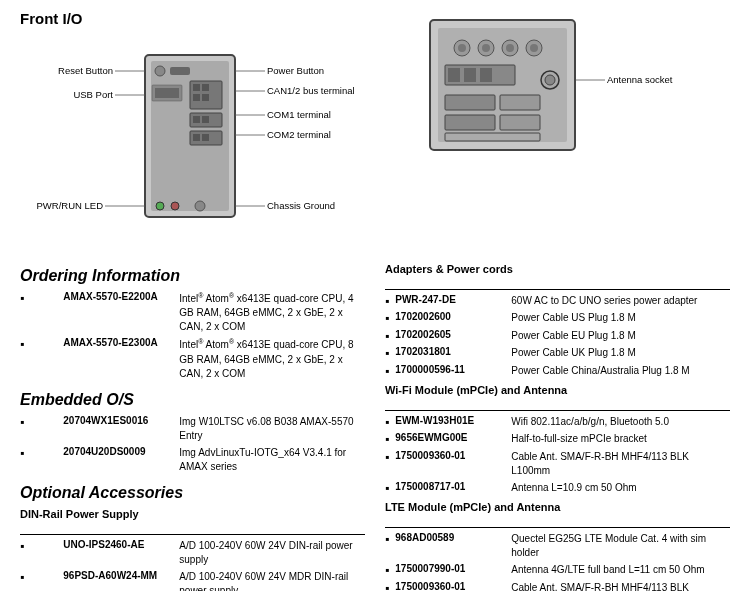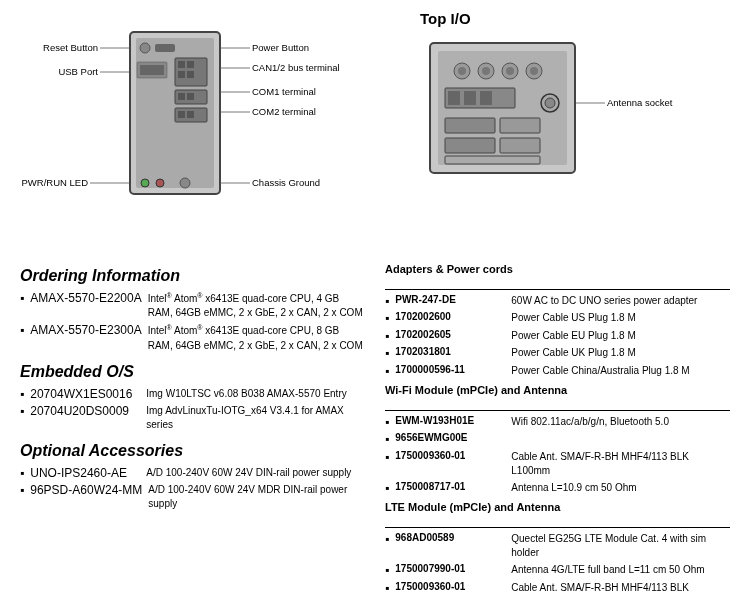--- a/index.html
+++ b/index.html
@@ -83,24 +83,25 @@
       font-size: 10px;
     }
 
     .bullet {
       flex-shrink: 0;
       font-size: 12px;
       line-height: 1.2;
     }
 
     .item-code {
-      font-weight: normal;
+      font-weight: bold;
       flex-shrink: 0;
       min-width: 110px;
-      font-size: 12px;
+      font-size: 10px;
+      margin-left: 33px;
     }
 
     .item-desc {
       color: #000;
       font-size: 10px;
       line-height: 1.4;
     }
 
     .item-desc sup {
       font-size: 7px;
@@ -156,21 +157,22 @@
     }
   </style>
 </head>
 <body>
 
 <div class="main-content">
 
   <div class="io-sections">
 
     <div class="front-io">
-      <div style="position:relative; height:210px;">
+      <div class="section-title-io">Front I/O</div>
+      <div style="position:relative; height:210px;text-align:center;">
         <svg width="360" height="210">
 
           <rect x="110" y="22" width="90" height="162" rx="4" ry="4" fill="#c8c8c8" stroke="#444" stroke-width="2"></rect>
           <rect x="116" y="28" width="78" height="150" rx="2" ry="2" fill="#aaa"></rect>
 
           <circle cx="125" cy="38" r="5" fill="#888" stroke="#555" stroke-width="1"></circle>
           <rect x="135" y="34" width="20" height="8" rx="2" fill="#666"></rect>
 
           <rect x="117" y="52" width="30" height="16" rx="1" fill="#888" stroke="#555" stroke-width="0.5"></rect>
           <rect x="120" y="55" width="24" height="10" rx="0" fill="#666"></rect>
@@ -215,21 +217,20 @@
           <line x1="200" y1="102" x2="230" y2="102" stroke="#555" stroke-width="0.8"></line>
           <text x="232" y="105" font-size="9.5" text-anchor="start" fill="#000">COM2 terminal</text>
 
           <line x1="200" y1="173" x2="230" y2="173" stroke="#555" stroke-width="0.8"></line>
           <text x="232" y="176" font-size="9.5" text-anchor="start" fill="#000">Chassis Ground</text>
         </svg>
       </div>
     </div>
 
     <div class="top-io">
-      <div class="section-title-io">Top I/O</div>
       <div style="position:relative; height:210px;text-align:right;">
         <svg width="310" height="180">
 
           <rect x="10" y="10" width="145" height="130" rx="4" ry="4" fill="#c8c8c8" stroke="#444" stroke-width="2"></rect>
           <rect x="18" y="18" width="129" height="114" rx="2" ry="2" fill="#b0b0b0"></rect>
 
           <circle cx="42" cy="38" r="8" fill="#999" stroke="#555" stroke-width="1"></circle>
           <circle cx="42" cy="38" r="4" fill="#777"></circle>
           <circle cx="66" cy="38" r="8" fill="#999" stroke="#555" stroke-width="1"></circle>
           <circle cx="66" cy="38" r="4" fill="#777"></circle>
@@ -285,20 +286,21 @@
           <span class="item-desc">Img W10LTSC v6.08 B038 AMAX-5570 Entry</span>
         </div>
         <div class="item-row">
           <span class="bullet">▪</span>
           <span class="item-code">20704U20DS0009</span>
           <span class="item-desc">Img AdvLinuxTu-IOTG_x64 V3.4.1 for AMAX series</span>
         </div>
       </div>
 
       <div class="section-header">Optional Accessories</div>
+      <div class="subsection-header">DIN-Rail Power Supply</div>
       <div>
         <div class="item-row">
           <span class="bullet">▪</span>
           <span class="item-code">UNO-IPS2460-AE</span>
           <span class="item-desc">A/D 100-240V 60W 24V DIN-rail power supply</span>
         </div>
         <div class="item-row">
           <span class="bullet">▪</span>
           <span class="item-code">96PSD-A60W24-MM</span>
           <span class="item-desc">A/D 100-240V 60W 24V MDR DIN-rail power supply</span>
@@ -340,20 +342,21 @@
       <div class="subsection-header">Wi-Fi Module (mPCIe) and Antenna</div>
       <div>
         <div class="prod-row">
           <span class="bullet">▪</span>
           <span class="prod-code">EWM-W193H01E</span>
           <span class="prod-desc">Wifi 802.11ac/a/b/g/n, Bluetooth 5.0</span>
         </div>
         <div class="prod-row">
           <span class="bullet">▪</span>
           <span class="prod-code">9656EWMG00E</span>
+          <span class="prod-desc">Half-to-full-size mPCIe bracket</span>
         </div>
         <div class="prod-row">
           <span class="bullet">▪</span>
           <span class="prod-code">1750009360-01</span>
           <span class="prod-desc">Cable Ant. SMA/F-R-BH MHF4/113 BLK L100mm</span>
         </div>
         <div class="prod-row">
           <span class="bullet">▪</span>
           <span class="prod-code">1750008717-01</span>
           <span class="prod-desc">Antenna L=10.9 cm 50 Ohm</span>

